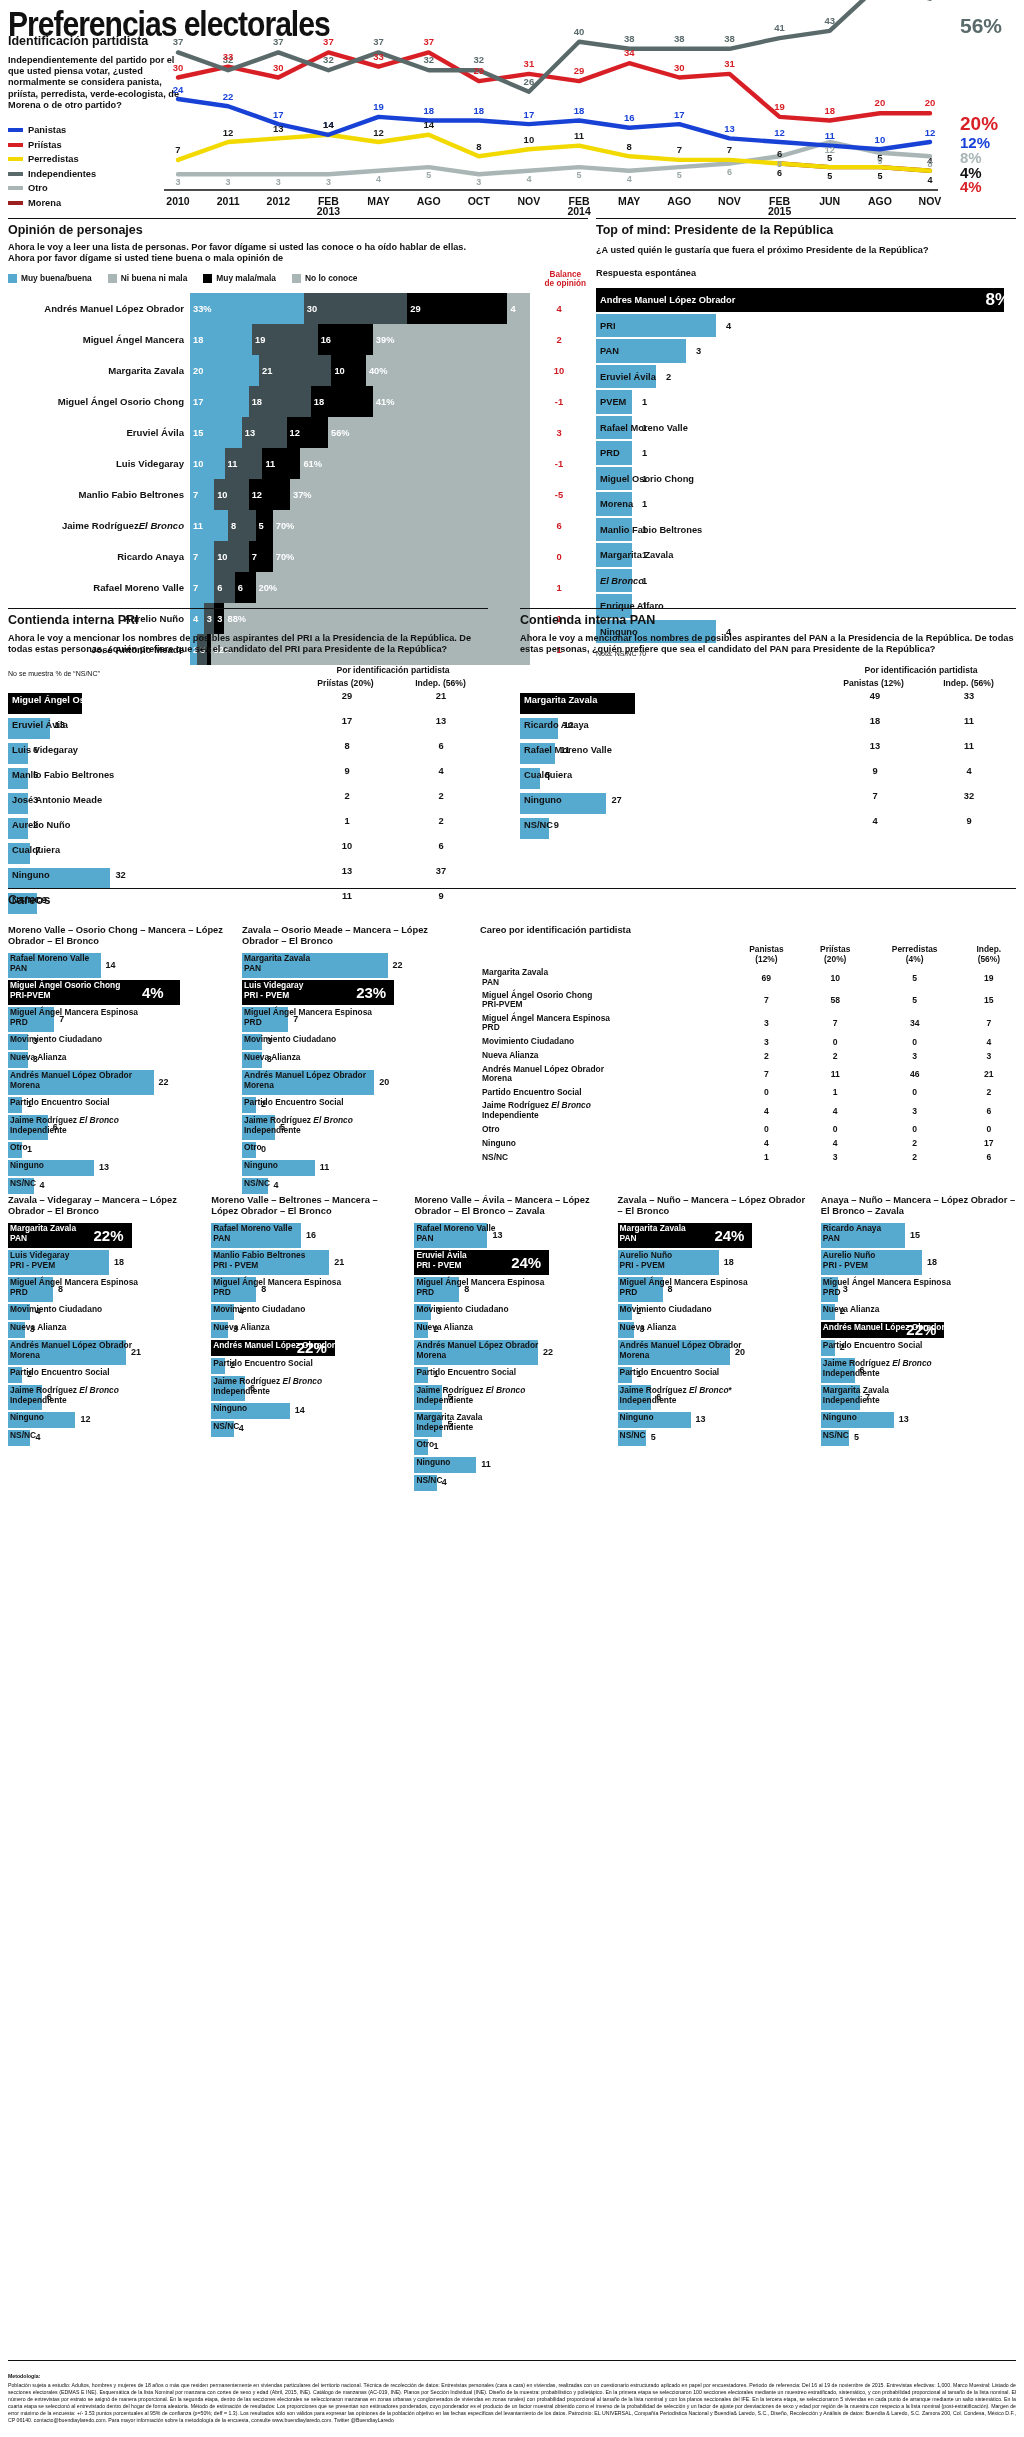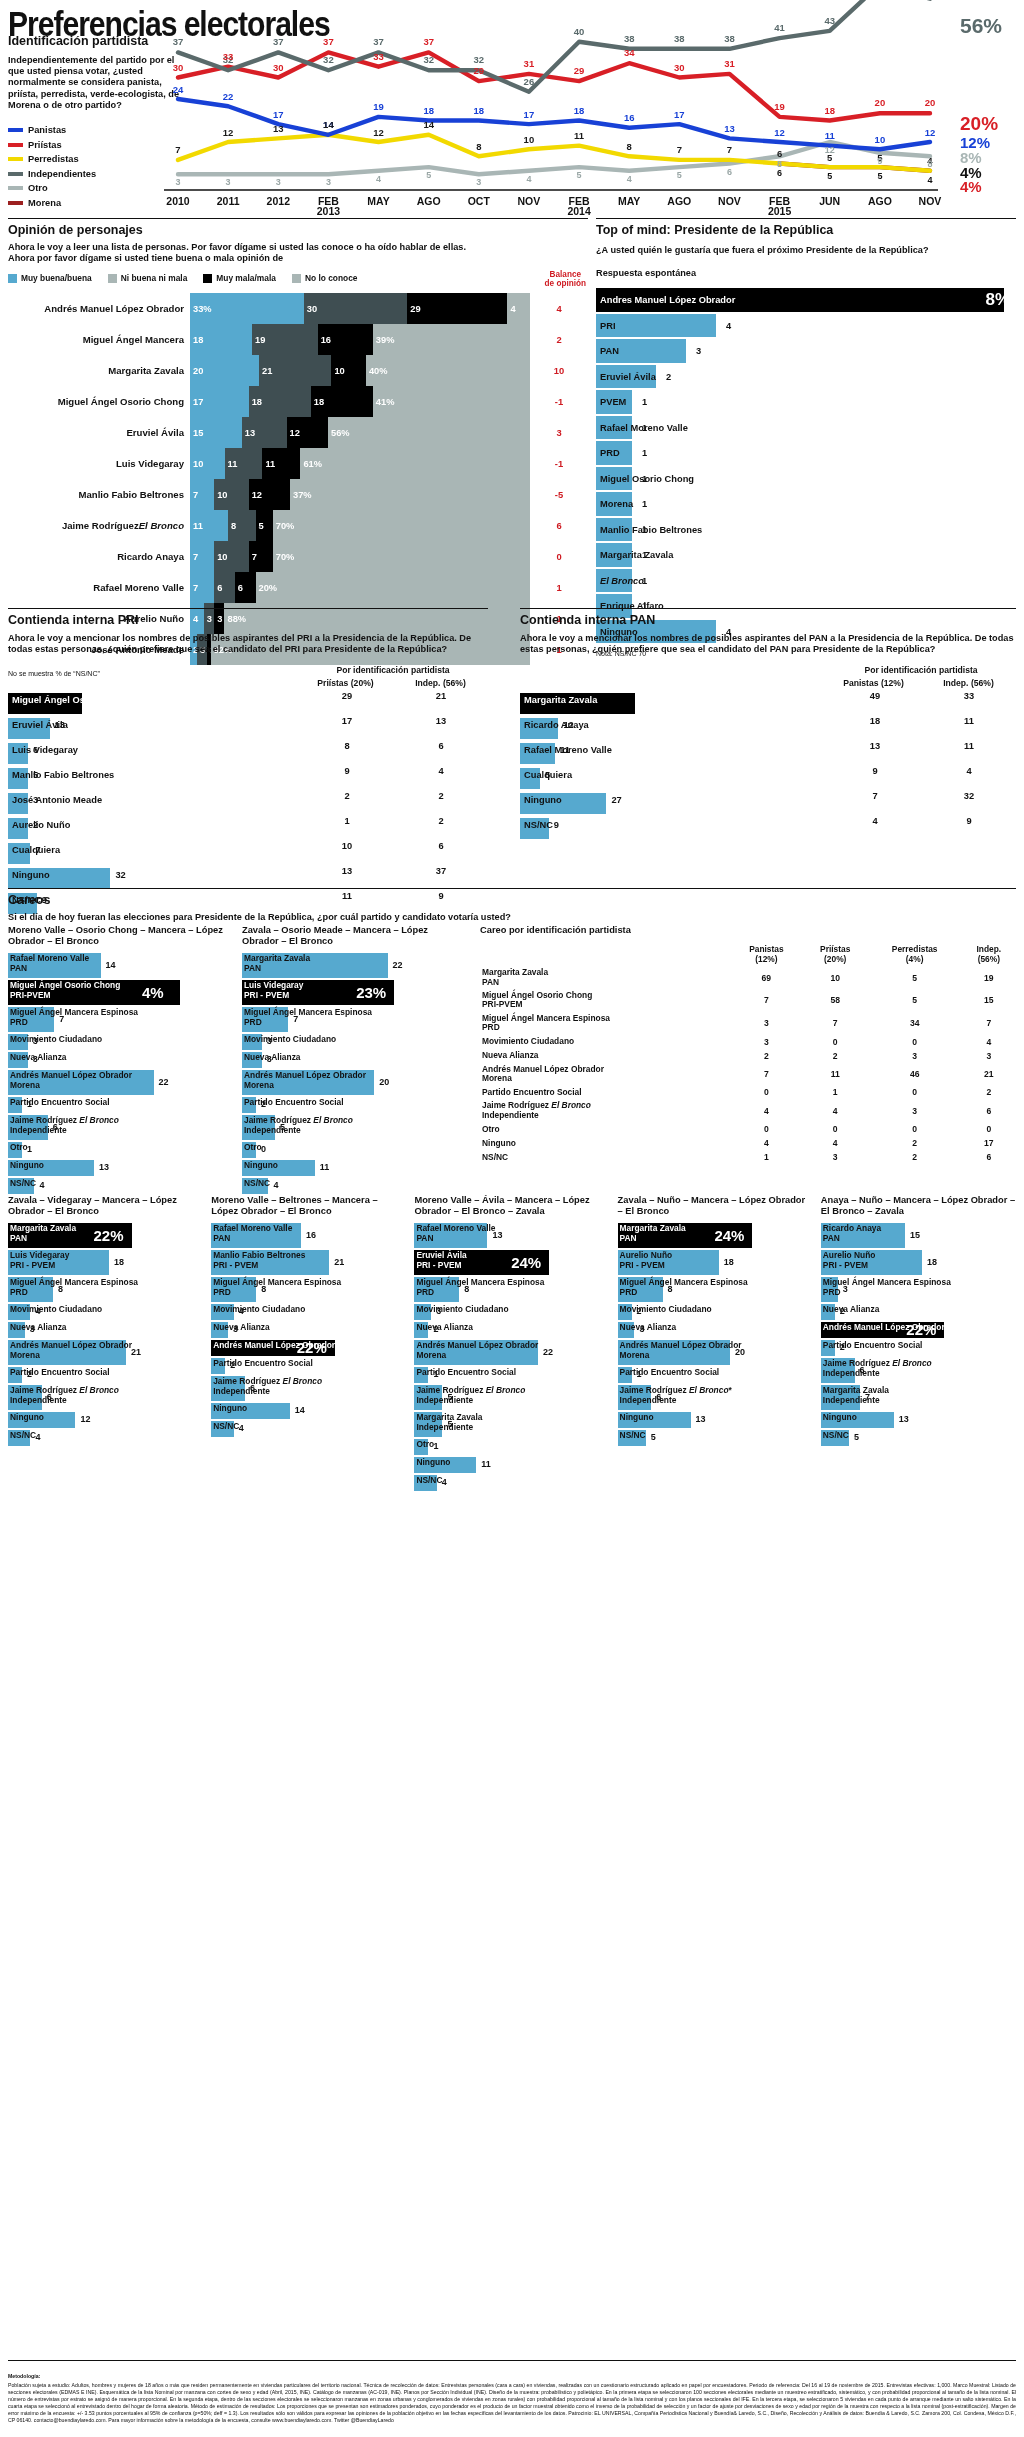--- a/index.html
+++ b/index.html
@@ -621,21 +621,20 @@
             <div class="ci-col">4</div>
             <div class="ci-col">9</div>
           </div>
         </div>
       </div>
   </div>
 
   <div style="position:absolute;left:8px;top:888px;width:1008px;">
     <div class="rule"></div>
     <div class="sec-title" style="margin-top:4px;">Careos</div>
-    <div class="sec-q" style="margin-top:5px;">Si el día de hoy fueran las elecciones para Presidente de la República, ¿por cuál partido y candidato votaría usted?</div>
   </div>
 
   <div style="position:absolute;left:8px;top:925px;width:222px;">
     <div class="careo-title">Moreno Valle – Osorio Chong – Mancera – López Obrador – El Bronco</div>
     <div id="careo1-rows">
         <div class="cr-row" style="position: relative; height: 25px; margin-bottom: 2px;">
           <div class="cr-bar" style="width:92.61538461538461px;height:25px"></div>
           <div style="position:absolute;left:2px;top:1px;z-index:2;font-size:8.4px;font-weight:bold;line-height:1.12;">Rafael Moreno Valle<br>PAN</div>
           <span class="cr-num" style="position:absolute;left:97.61538461538461px;top:6.5px;z-index:3;">14</span>
         </div>

